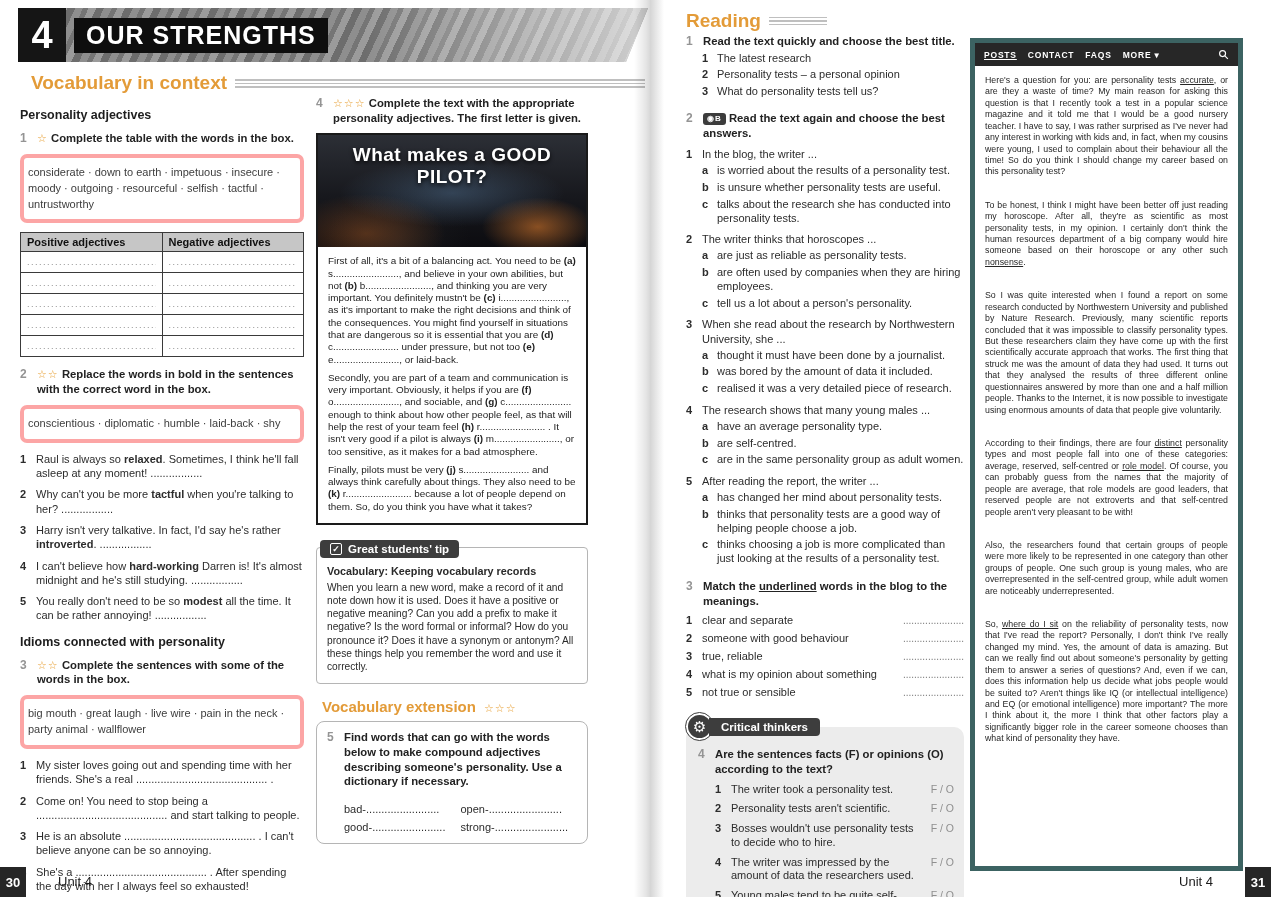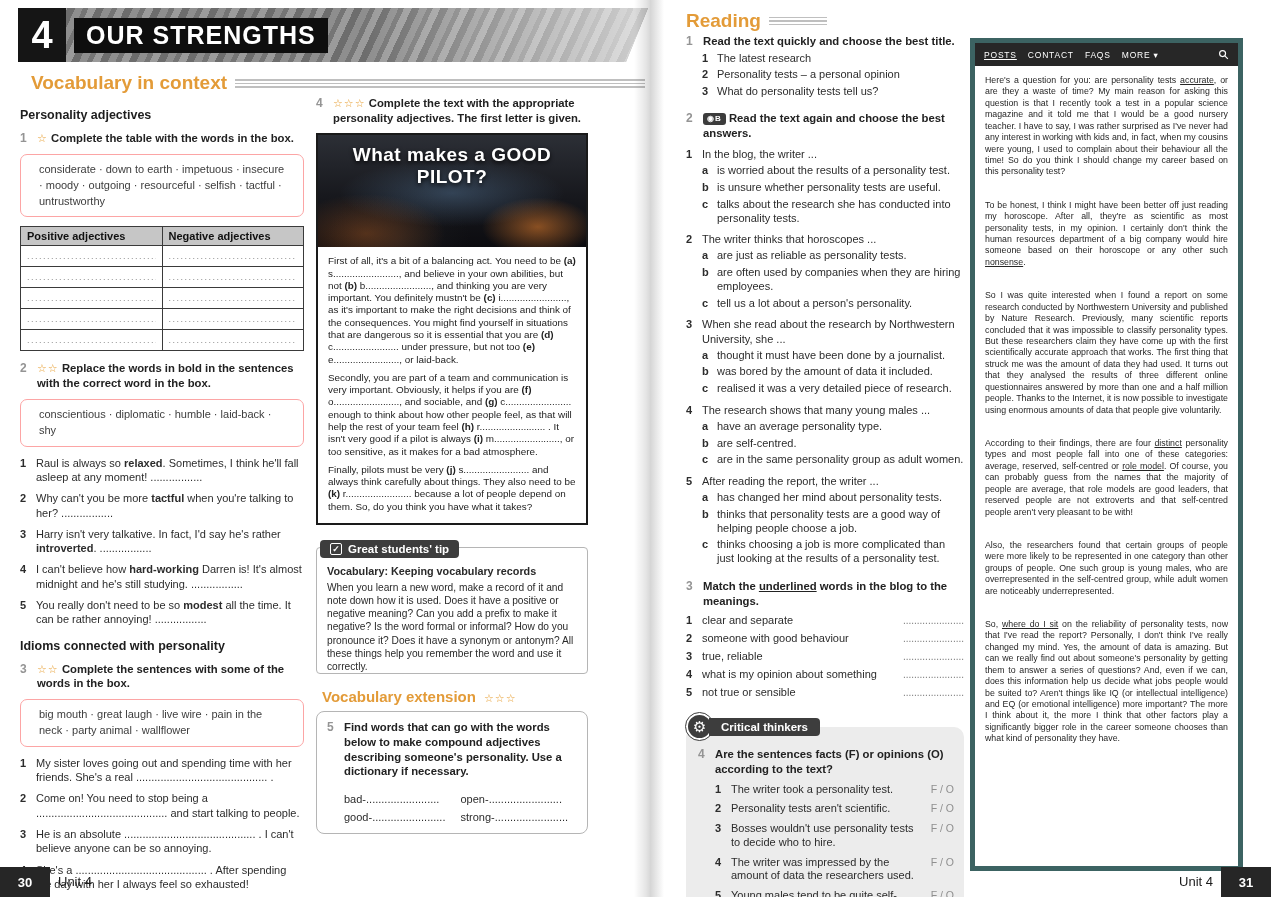--- a/index.html
+++ b/index.html
@@ -34,21 +34,21 @@
 
   
   .ex { display:flex; gap:6px; margin-top:9px; }
   .ex .num { color:#949494; font-weight:bold; font-size:12px; min-width:11px; }
   .exbody { font-size:11.3px; line-height:1.3; }
   .stars { color:#e8a33c; font-size:11px; letter-spacing:1px; }
   .instr { font-weight:bold; color:#222; }
   .badge { display:inline-block; background:#3c3c3c; color:#fff; font-size:8px; font-weight:bold;
     border-radius:3px; padding:1px 4px; vertical-align:1px; letter-spacing:1px; }
 
-  .wordbox { border:1px solid #fca5a5; border-radius:7px; padding:7px 18px; margin:8px 0 9px 0;
+  .wordbox { border:4px solid #fca5a5; border-radius:7px; padding:7px 4px; margin:8px 0 9px 0;
     font-size:11px; color:#3d3d3d; line-height:1.45; }
 
   .adj-table { width:100%; border-collapse:collapse; table-layout:fixed; margin:2px 0 10px; }
   .adj-table th { background:#c6c6c6; border:1px solid #3a3a3a; font-size:11px; text-align:left; padding:3px 6px; color:#101010; }
   .adj-table td { border:1px solid #3a3a3a; padding:5px 6px; height:20px; overflow:hidden; }
   .dotfill { display:block; overflow:hidden; white-space:nowrap; color:#8a8a8a; font-size:9px; letter-spacing:1.5px; }
 
   .item { display:flex; gap:6px; margin-top:7px; font-size:11px; color:#2c2c2c; line-height:1.3; }
   .item .inum { font-weight:bold; color:#2c2c2c; min-width:10px; }
   .item .itext { flex:1; }
@@ -67,35 +67,35 @@
   .pilot-intro { background:#c8c8c8; color:#141414; font-weight:bold; font-size:10.6px; padding:7px 10px; line-height:1.28; }
   .pilot-body { padding:8px 10px 10px; font-size:9.9px; line-height:1.24; color:#222; }
   .pilot-body p + p { margin-top:6px; }
 
   
   .tipwrap { margin-top:13px; }
   .tiplabel { position:relative; z-index:2; display:inline-flex; align-items:center; gap:6px; background:#3d3d3d; color:#fff;
     font-weight:bold; font-size:11.5px; padding:3px 10px; border-radius:4px; margin-left:4px; }
   .checkicon { width:12px; height:12px; border:1.5px solid #fff; border-radius:2px; display:inline-flex;
     align-items:center; justify-content:center; font-size:9px; line-height:1; }
-  .tipbox { border:1px solid #b5b5b5; border-radius:4px; margin-top:-11px; padding:16px 10px 0; font-size:10.2px;
+  .tipbox { border:1px solid #b5b5b5; border-radius:4px; margin-top:-11px; padding:16px 10px 10px; font-size:10.2px;
     line-height:1.3; color:#2a2a2a; }
   .tiphead { font-weight:bold; font-size:10.8px; margin-bottom:2px; }
 
   
   .vext-head { margin-top:14px; display:flex; gap:8px; align-items:baseline; margin-left:6px; }
   .vext-txt { color:#e39b38; font-weight:bold; font-size:15px; }
   .vext-box { border:1px solid #b5b5b5; border-radius:8px; padding:8px 10px 10px; margin-top:6px; }
   .vext-box .ex { margin-top:0; }
   .compounds { display:flex; margin-top:8px; margin-left:17px; font-size:11px; color:#2c2c2c; }
   .ccol { flex:1; }
   .citem { margin-top:6px; overflow:hidden; white-space:nowrap; }
 
   
-  .pageno { position:absolute; bottom:0; width:50px; height:30px; background:#262626; color:#fff; font-weight:bold;
+  .pageno { position:absolute; bottom:0; width:26px; height:30px; background:#262626; color:#fff; font-weight:bold;
     font-size:13px; display:flex; align-items:center; justify-content:center; z-index:7; }
   .pageno-left { left:0; }
   .pageno-right { right:0; }
   .unitlabel { position:absolute; bottom:8px; font-weight:normal; font-size:13px; color:#1b1b1b; z-index:7; }
   .unitlabel-left { left:58px; }
   .unitlabel-right { right:58px; }
 
   
   .q { margin-top:7px; }
   .qstem { display:flex; gap:6px; font-size:11px; color:#2c2c2c; line-height:1.28; }
@@ -115,21 +115,21 @@
   .critbox .ex { margin-top:0; }
   .foitem { display:flex; gap:6px; margin:6px 0 0 17px; font-size:11px; color:#2c2c2c; line-height:1.25; }
   .foitem .inum { font-weight:bold; min-width:10px; }
   .foitem .ftext { flex:1; padding-right:8px; }
   .fo { color:#8f8f8f; white-space:nowrap; font-size:10.5px; }
 
   
   .blog { position:absolute; left:322px; top:38px; width:273px; height:833px; border:5px solid #3c6362;
     background:#fff; display:flex; flex-direction:column; }
   .blog-nav { background:#272727; height:23px; display:flex; align-items:center; padding:0 9px; gap:11px; flex:0 0 auto; }
-  .nitem { color:#fff; font-size:8.5px; font-weight:normal; letter-spacing:0.8px; }
+  .nitem { color:#fff; font-size:8.5px; font-weight:bold; letter-spacing:0.8px; }
   .nitem-active { text-decoration:underline; }
   .nav-spacer { flex:1; }
   .blog-photo { position:relative; height:166px; flex:0 0 auto;
     background:
       linear-gradient(to top, rgba(48,43,40,0.55), transparent 32%),
       radial-gradient(circle 42px at 12% 28%, rgba(52,70,48,0.55), transparent 70%),
       radial-gradient(ellipse 70px 95px at 42% 68%, rgba(62,56,50,0.6), transparent 75%),
       radial-gradient(ellipse 60px 40px at 38% 38%, rgba(40,36,33,0.5), transparent 75%),
       linear-gradient(100deg, #5f5b57 0%, #7d7975 35%, #a8a4a0 68%, #d3d0cc 100%); }
   .blog-title1 { position:absolute; top:34px; right:10px; color:#fff; font-size:29px; font-weight:bold;

